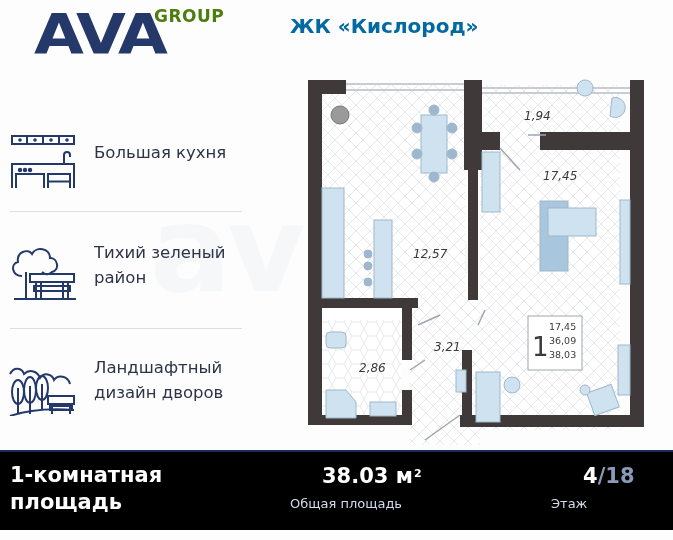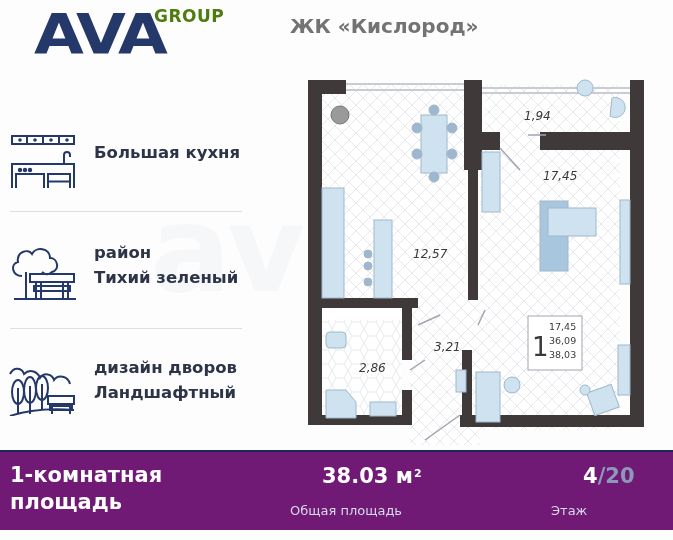--- a/index.html
+++ b/index.html
@@ -6,42 +6,42 @@
   html, body { width: 673px; height: 540px; overflow: hidden; background: #ffffff; }
   body { font-family: "Liberation Sans", sans-serif; color: #2b3a55; position: relative; }
 
   .page { position: absolute; left: 0; top: 0; width: 673px; height: 540px; background: #fdfdfd; }
 
   
   .logo { position: absolute; left: 34px; top: 2px; width: 200px; height: 58px; }
   .logo-ava { position: absolute; left: 0; top: 4px; font-family: "DejaVu Sans", sans-serif; font-weight: bold; font-size: 56px; letter-spacing: -3px; color: #24386a; line-height: 56px; transform: scaleX(1.15); transform-origin: left top; }
   .logo-group { position: absolute; left: 120px; top: 4px; font-family: "DejaVu Sans", sans-serif; font-weight: bold; font-size: 17px; color: #4d7c0f; letter-spacing: 0.5px; }
 
-  .complex-title { position: absolute; left: 290px; top: 14px; font-family: "DejaVu Sans", sans-serif; font-weight: bold; font-size: 20px; color: #737373; }
-
-  
-  .features { position: absolute; left: 0; top: 100px; width: 245px; font-weight: bold; }
+  .complex-title { position: absolute; left: 290px; top: 14px; font-family: "DejaVu Sans", sans-serif; font-weight: bold; font-size: 20px; color: #0369a1; }
+
+  
+  .features { position: absolute; left: 0; top: 100px; width: 245px; }
   .feature { position: relative; height: 114px; }
   .feature .icon { position: absolute; left: 8px; top: 16px; width: 68px; height: 72px; }
   .feature .label { position: absolute; left: 94px; font-family: "DejaVu Sans", sans-serif; font-size: 16.5px; line-height: 25px; color: #2d3447; }
   .divider { position: absolute; left: 10px; width: 232px; height: 1px; background: #dcdfe5; }
 
   
   .plan { position: absolute; left: 300px; top: 70px; width: 345px; height: 380px; }
 
   
   .watermark { position: absolute; left: 150px; top: 180px; font-family: "DejaVu Sans", sans-serif; font-size: 120px; font-weight: bold; color: rgba(200,205,215,0.12); letter-spacing: -4px; pointer-events: none; }
 
   
-  .bottom-bar { position: absolute; left: 0; top: 450px; width: 673px; height: 80px; background: #701a75; border-top: 2px solid #1b2b55; }
+  .bottom-bar { position: absolute; left: 0; top: 450px; width: 673px; height: 80px; background: #000000; border-top: 2px solid #1b2b55; }
   .apt-type { position: absolute; left: 10px; top: 10px; font-family: "DejaVu Sans", sans-serif; font-weight: bold; font-size: 21px; line-height: 27px; color: #ffffff; }
   .stat { position: absolute; top: 10px; }
   .stat .value { font-family: "DejaVu Sans", sans-serif; font-weight: bold; font-size: 21px; color: #ffffff; line-height: 28px; white-space: nowrap; margin-left: 32px; }
   .stat .value sup { font-size: 11px; vertical-align: top; position: relative; top: -2px; margin-left: 1px; }
-  .stat .caption { font-family: "DejaVu Sans", sans-serif; font-size: 13px; color: #d5dbe8; margin-top: 13px; white-space: nowrap; }
+  .stat .caption { font-family: "DejaVu Sans", sans-serif; font-size: 13px; color: #d5dbe8; margin-top: 6px; white-space: nowrap; }
   .floor-total { color: #8b9ab8; }
 </style>
 </head>
 <body>
 
 <div class="page">
 
   <div class="watermark">avito</div>
 
   <div class="logo">
@@ -84,44 +84,44 @@
         <line x1="18" y1="42" x2="18" y2="70"></line>
         <rect x="22" y="44" width="44" height="8"></rect>
         <rect x="26" y="56" width="36" height="5"></rect>
         <line x1="28" y1="52" x2="28" y2="68"></line>
           <line x1="33" y1="52" x2="33" y2="68"></line>
         <line x1="55" y1="52" x2="55" y2="68"></line>
           <line x1="60" y1="52" x2="60" y2="68"></line>
         <line x1="6" y1="69" x2="68" y2="69"></line>
       </svg>
       <div class="label" style="top:26px;">
+        <div>Тихий зеленый</div>
         <div>район</div>
-        <div>Тихий зеленый</div>
       </div>
     </div>
     <div class="divider" style="top:228px;"></div>
 
     <div class="feature">
       <svg class="icon" viewBox="0 0 68 72" fill="none" stroke="#24386a" stroke-width="2">
         <path d="M2 30 C6 22 14 24 16 30 C22 24 30 28 32 34 C36 28 44 30 46 36 C50 30 60 32 62 40"></path>
         <ellipse cx="10" cy="48" rx="6" ry="12"></ellipse>
           <line x1="10" y1="44" x2="10" y2="70"></line>
         <ellipse cx="22" cy="46" rx="6" ry="13"></ellipse>
           <line x1="22" y1="42" x2="22" y2="70"></line>
         <ellipse cx="34" cy="44" rx="6" ry="12"></ellipse>
           <line x1="34" y1="40" x2="34" y2="66"></line>
         <rect x="40" y="52" width="26" height="8"></rect>
         <rect x="42" y="62" width="22" height="4"></rect>
         <line x1="44" y1="60" x2="44" y2="70"></line>
           <line x1="62" y1="60" x2="62" y2="70"></line>
         <path d="M2 72 C20 66 40 64 66 66"></path>
       </svg>
       <div class="label" style="top:27px;">
+        <div>Ландшафтный</div>
         <div>дизайн дворов</div>
-        <div>Ландшафтный</div>
       </div>
     </div>
   </div>
 
   <svg class="plan" viewBox="0 0 345 380">
     <defs>
       <pattern id="herring" width="14" height="14" patternUnits="userSpaceOnUse">
         <rect width="14" height="14" fill="#ffffff"></rect>
         <path d="M0 7 L7 0 M7 14 L14 7 M0 7 L7 14 M7 0 L14 7" stroke="#e6e8ec" stroke-width="1"></path>
       </pattern>
@@ -240,17 +240,17 @@
       <div>площадь</div>
     </div>
 
     <div class="stat" style="left:290px;">
       <div class="value"><span>38.03 м</span><sup>2</sup></div>
       <div class="caption">Общая площадь</div>
     </div>
 
 
     <div class="stat" style="left:551px;">
-      <div class="value"><span>4</span><span class="floor-total">/</span><span class="floor-total">20</span></div>
+      <div class="value"><span>4</span><span class="floor-total">/</span><span class="floor-total">18</span></div>
       <div class="caption">Этаж</div>
     </div>
   </div>
 </div>
 
 </body></html>

